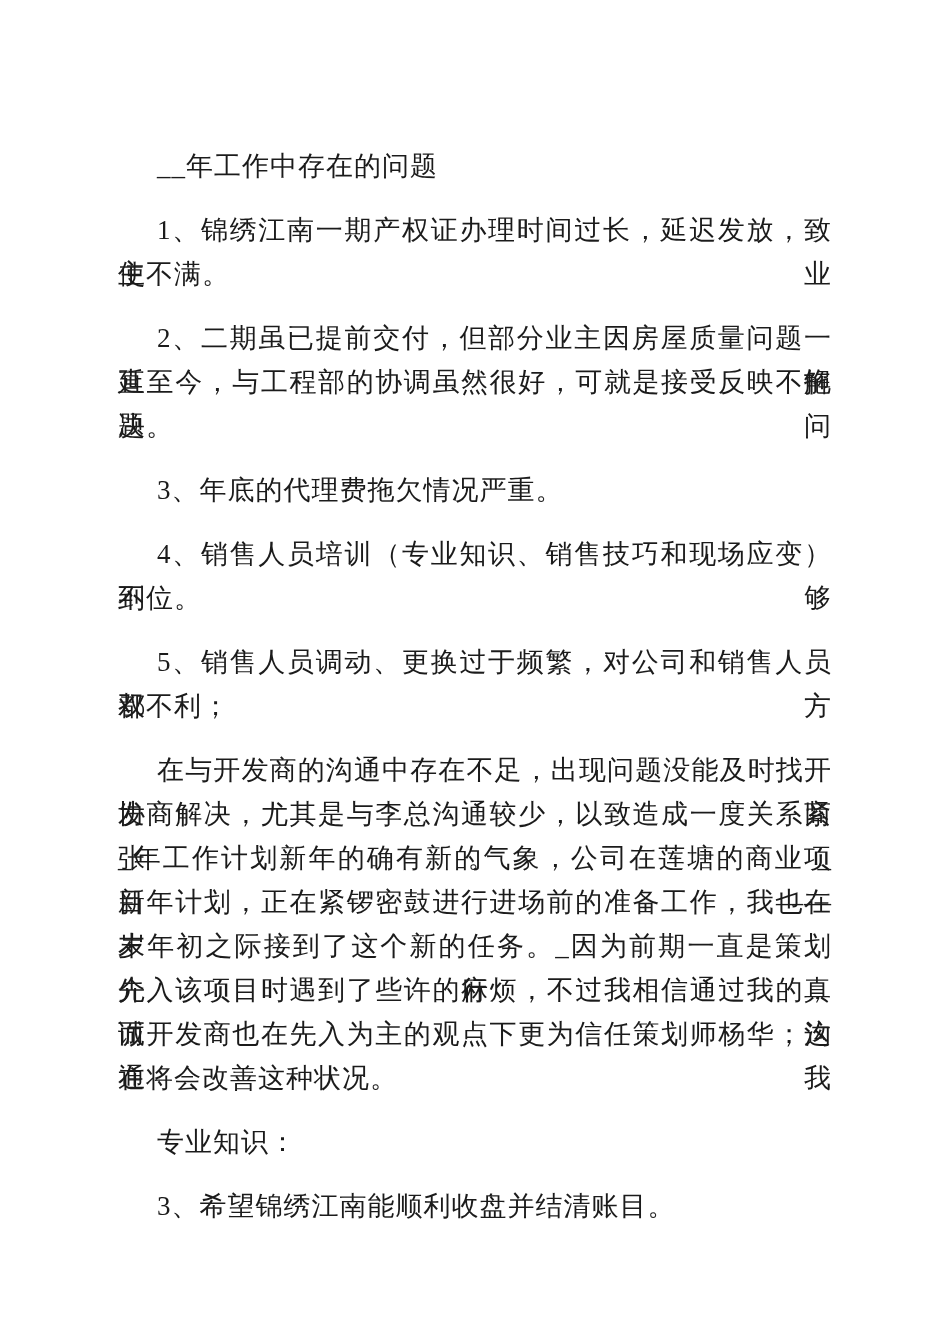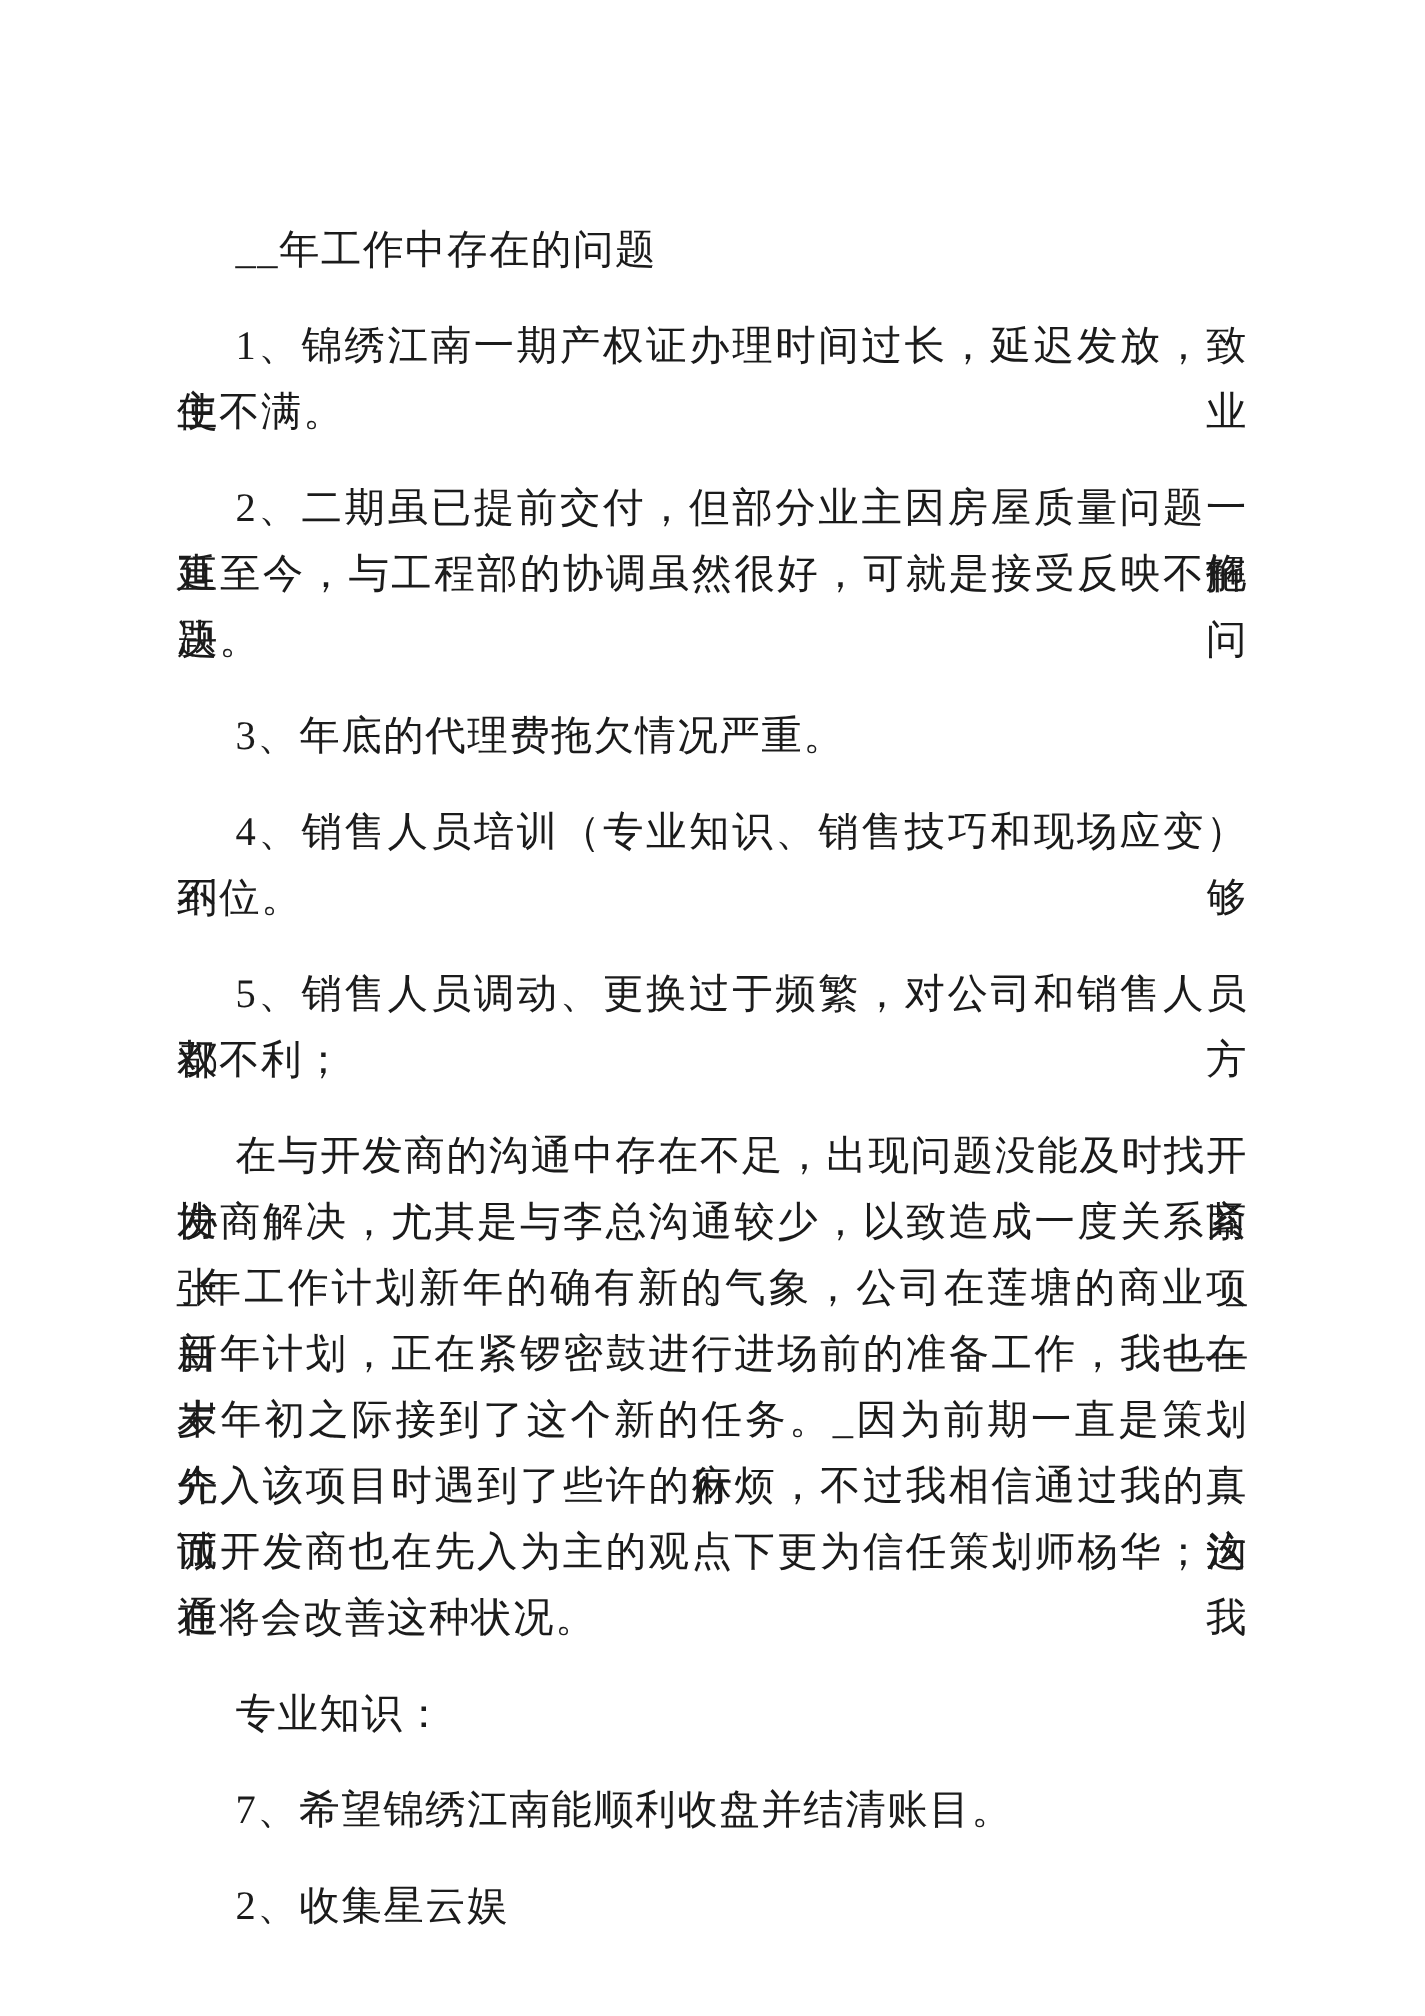--- a/index.html
+++ b/index.html
@@ -73,16 +73,15 @@
       <div class="line">都不利；</div>
       <div class="line indent full">在与开发商的沟通中存在不足，出现问题没能及时找开发商</div>
       <div class="line full">协商解决，尤其是与李总沟通较少，以致造成一度关系紧张。_</div>
       <div class="line full">_年工作计划新年的确有新的气象，公司在莲塘的商业项目——</div>
       <div class="line full">新年计划，正在紧锣密鼓进行进场前的准备工作，我也在岁</div>
       <div class="line full">末年初之际接到了这个新的任务。_因为前期一直是策划先行，</div>
       <div class="line full">介入该项目时遇到了些许的麻烦，不过我相信通过我的真诚沟</div>
       <div class="line full">而开发商也在先入为主的观点下更为信任策划师杨华；这在我</div>
       <div class="line">通将会改善这种状况。</div>
       <div class="line indent">专业知识：</div>
-      <div class="line indent">7、希望锦绣江南能顺利收盘并结清账目。</div>
-      <div class="line indent">2、收集星云娱</div>
+      <div class="line indent">3、希望锦绣江南能顺利收盘并结清账目。</div>
     </div>
 </div>
 
 </body></html>

